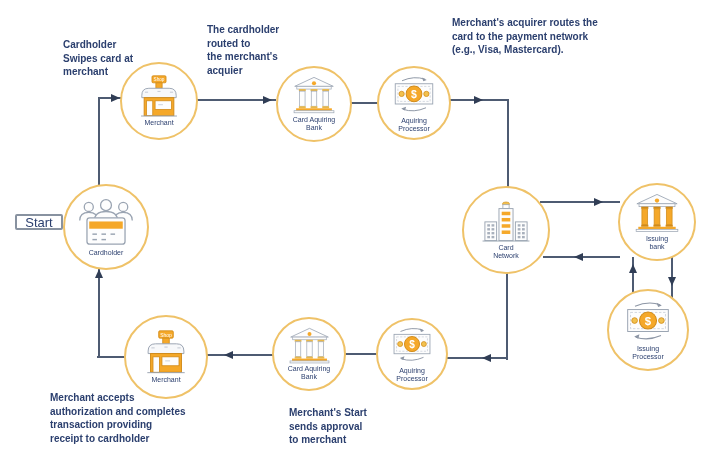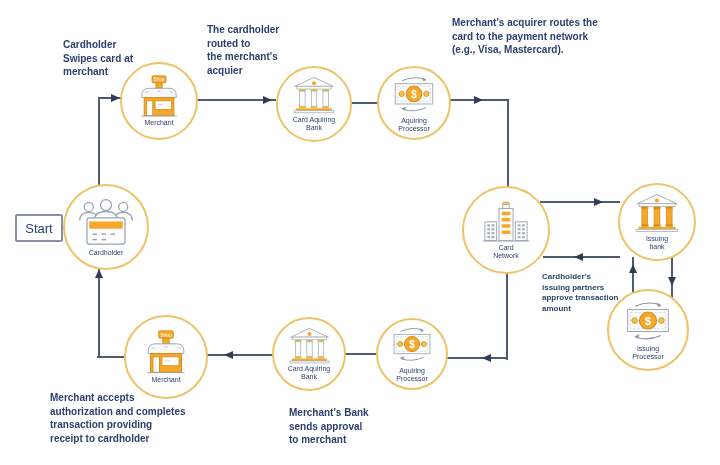--- a/index.html
+++ b/index.html
@@ -20,21 +20,21 @@
     position:absolute;border:2px solid #EFC268;background:#fff;border-radius:50%;
     display:flex;flex-direction:column;align-items:center;justify-content:center;
     box-sizing:border-box;
   }
   .node-label{
     font-size:7px;line-height:8px;color:#2B3F6E;text-align:center;white-space:pre-line;
     margin-top:1px;font-weight:400;letter-spacing:0;
   }
   
   .start-box{
-    position:absolute;left:15px;top:214px;width:48px;height:28px;background:#fff;
+    position:absolute;left:15px;top:214px;width:48px;height:16px;background:#fff;
     border:2px solid #8892A0;border-radius:2px;display:flex;align-items:center;justify-content:center;
     font-size:13px;color:#2B3F6E;font-weight:400;box-sizing:border-box;
   }
   
   .anno{
     position:absolute;color:#2B3F6E;font-size:10px;line-height:13.5px;font-weight:700;
     white-space:pre-line;letter-spacing:0;
   }
   .anno.small{font-size:8px;line-height:10.5px;}
   svg text{font-family:"Liberation Sans", sans-serif;}
@@ -276,25 +276,21 @@
   <div class="anno" style="left:63px;top:38px">Cardholder
 Swipes card at
 merchant</div>
   <div class="anno" style="left:207px;top:23px">The cardholder
 routed to
 the merchant's
 acquier</div>
   <div class="anno" style="left:452px;top:16px">Merchant's acquirer routes the
 card to the payment network
 (e.g., Visa, Mastercard).</div>
-  <div class="anno small" style="left:542px;top:272px">Cardholder's
-issuing partners
-approve transaction
-amount</div>
-  <div class="anno" style="left:289px;top:406px">Merchant's Bank
+  <div class="anno" style="left:289px;top:406px">Merchant's Start
 sends approval
 to merchant</div>
   <div class="anno" style="left:50px;top:391px">Merchant accepts
 authorization and completes
 transaction providing
 receipt to cardholder</div>
 
 </div>
 
 </body></html>

